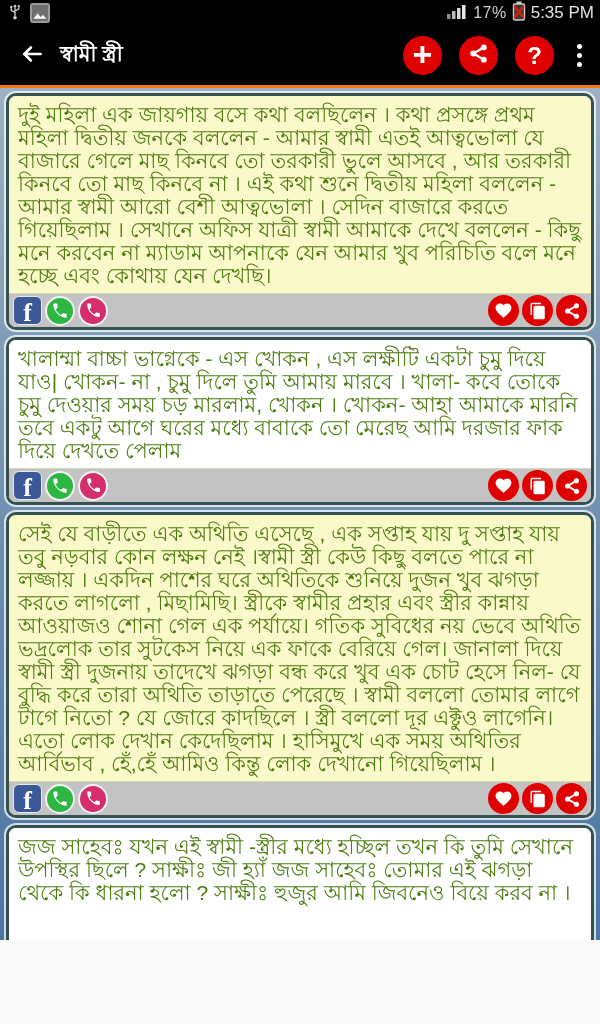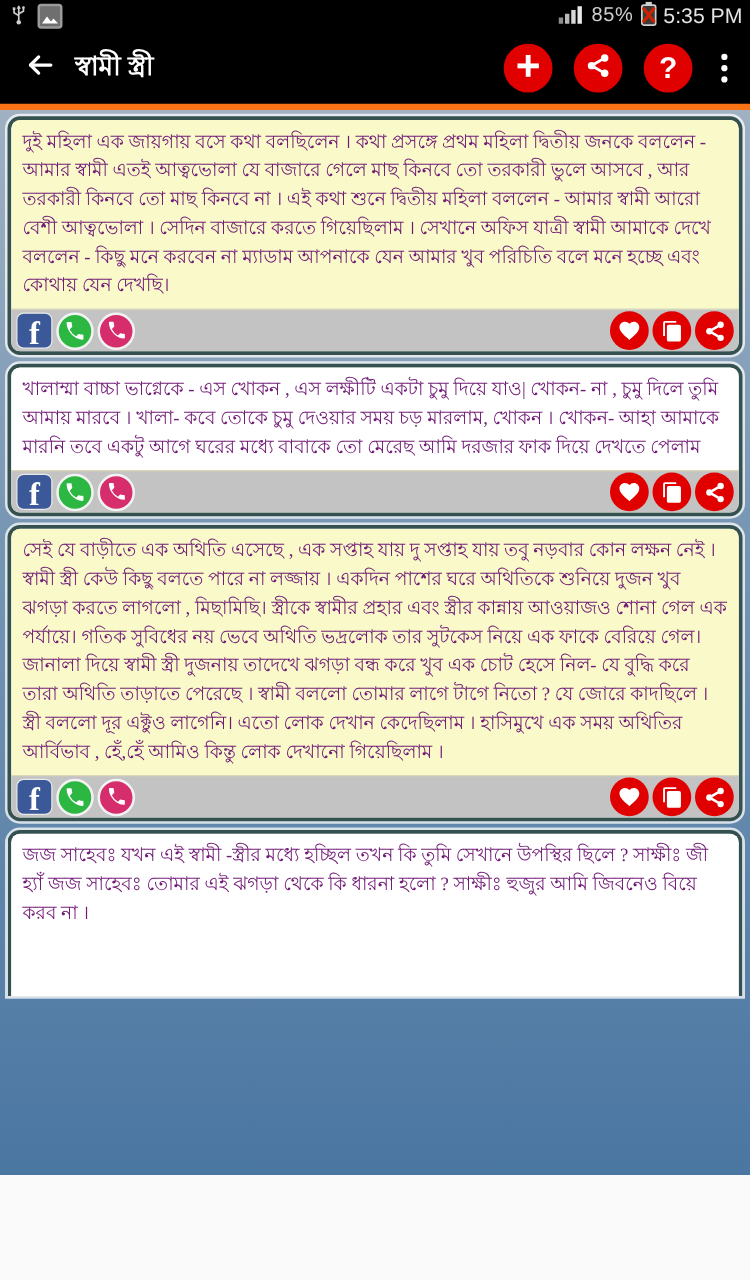--- a/index.html
+++ b/index.html
@@ -11,40 +11,40 @@
                 padding:0 6px; color:#d9d9d9; }
   .sb-left { display:flex; align-items:center; gap:6px; }
   .sb-right { margin-left:auto; display:flex; align-items:center; gap:5px; }
   .sb-pct { font-size:16px; color:#cfcfcf; letter-spacing:0.5px; }
   .sb-time { font-size:17px; color:#e4e4e4; }
   .shot-icon { width:20px; height:20px; border:2px solid #9a9a9a; border-radius:3px;
                background:#6f6f6f; display:flex; align-items:flex-end; overflow:hidden; }
 
   
   .app-bar { height:62px; background:#000; display:flex; align-items:center;
-             padding:0 12px 0 14px; border-bottom:5px solid #f97316; }
+             padding:0 12px 0 14px; border-bottom:3px solid #f97316; }
   .back-btn { width:36px; height:36px; display:flex; align-items:center; justify-content:center; }
   .app-title { color:#fff; font-size:21px; font-weight:600; margin-left:10px; }
   .actions { margin-left:auto; display:flex; align-items:center; gap:17px; }
   .circle-btn { width:39px; height:39px; border-radius:50%; background:#e10000;
                 display:flex; align-items:center; justify-content:center;
                 color:#fff; font-weight:bold; }
   .plus-glyph { font-size:34px; line-height:34px; margin-top:-3px; }
   .q-glyph { font-size:24px; }
   .dots { display:flex; flex-direction:column; gap:4px; padding:4px 6px; }
   .dots span { width:5px; height:5px; border-radius:50%; background:#fff; display:block; }
 
   
   .content { height:852px; background:linear-gradient(180deg,#9fb1c3 0%,#7796b4 40%,#4a76a2 100%);
              padding:5px 6px 0 6px; overflow:hidden; }
   .card { border:3px solid #35514f; border-radius:10px; overflow:hidden;
           box-shadow:0 0 0 2px rgba(255,255,255,0.75); margin-bottom:7px;
           background:#fff; }
-  .card-body { padding:7px 9px 6px 9px; color:#701a75; font-size:15px;
-               line-height:23px; font-weight:500;font-family:Liberation Serif, serif; }
+  .card-body { padding:7px 9px 6px 9px; color:#4d7c0f; font-size:21px;
+               line-height:23px; font-weight:500; }
   .card-footer { background:#c3c3c3; height:34px; display:flex; align-items:center;
                  padding:0 4px; border-top:1px solid #d8d8b8; }
   .f-left { display:flex; align-items:center; gap:3px; }
   .f-right { margin-left:auto; display:flex; align-items:center; gap:3px; }
   .fb-icon { width:29px; height:29px; background:#3b5998; border-radius:6px;
              color:#fff; font-family:"Liberation Serif",serif; font-weight:bold;
              font-size:26px; line-height:31px; text-align:center; overflow:hidden;
              border:1px solid #e9e9e9; }
   .wa-icon { width:30px; height:30px; border-radius:50%; background:#2bb741;
              border:2px solid #f2f2f2; display:flex; align-items:center; justify-content:center; }
@@ -80,21 +80,21 @@
   </div>
   <div class="sb-right">
     <span>
       <svg width="22" height="18" viewBox="0 0 22 18">
         <rect x="1" y="12" width="3.5" height="5" fill="#8e8e8e"></rect>
         <rect x="6" y="9" width="3.5" height="8" fill="#b9b9b9"></rect>
         <rect x="11" y="6" width="3.5" height="11" fill="#d8d8d8"></rect>
         <rect x="16" y="3" width="3.5" height="14" fill="#e9e9e9"></rect>
       </svg>
     </span>
-    <span class="sb-pct">85%</span>
+    <span class="sb-pct">17%</span>
     <span>
       <svg width="14" height="20" viewBox="0 0 14 20">
         <rect x="4.5" y="0.5" width="5" height="2.5" fill="#d0d0d0"></rect>
         <rect x="1.5" y="3" width="11" height="16" rx="1.5" fill="#3a3a3a" stroke="#cfcfcf" stroke-width="1.4"></rect>
         <path d="M3 6l8 10M11 6L3 16" stroke="#cc2200" stroke-width="2.6" stroke-linecap="round"></path>
       </svg>
     </span>
     <span class="sb-time">5:35 PM</span>
   </div>
 </div>

